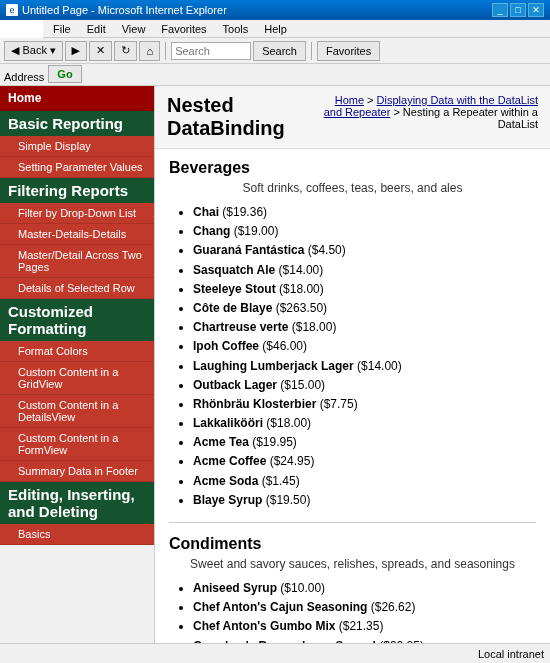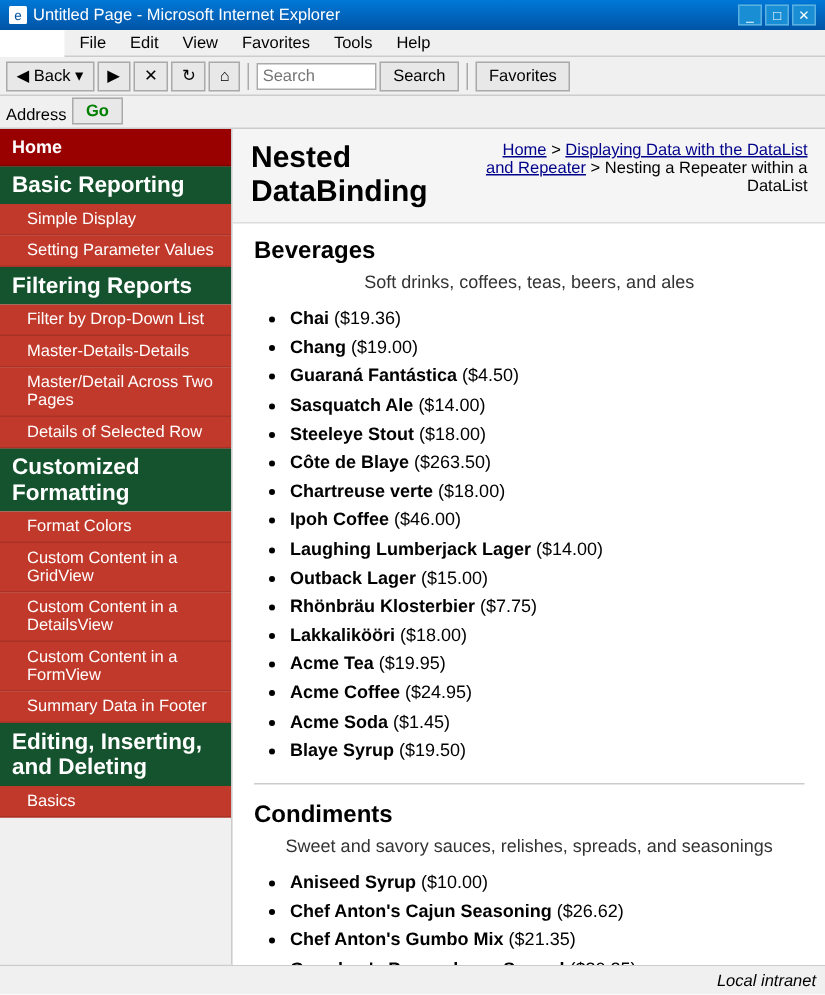--- a/index.html
+++ b/index.html
@@ -138,21 +138,20 @@
 
     
     .status-bar {
       background: #f0f0f0;
       border-top: 1px solid #ccc;
       display: flex;
       align-items: center;
       padding: 1px 6px;
       height: 20px;
       justify-content: space-between;
-      font-style: italic;
     }
     .status-text { font-size: 11px; color: #000; }
     .status-right { font-size: 11px; color: #000; }
 
     
     ::-webkit-scrollbar { width: 16px; }
     ::-webkit-scrollbar-track { background: #f0f0f0; }
     ::-webkit-scrollbar-thumb { background: #c0c0c0; border: 1px solid #aaa; }
   </style>
 </head>

